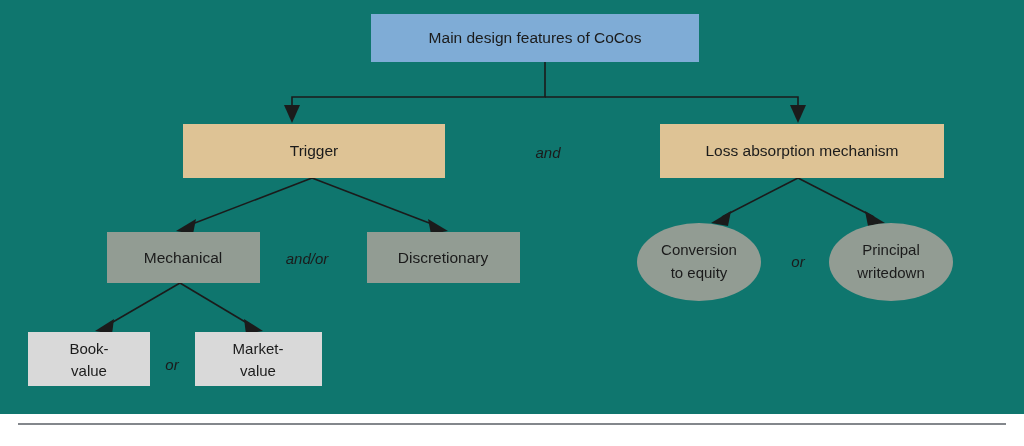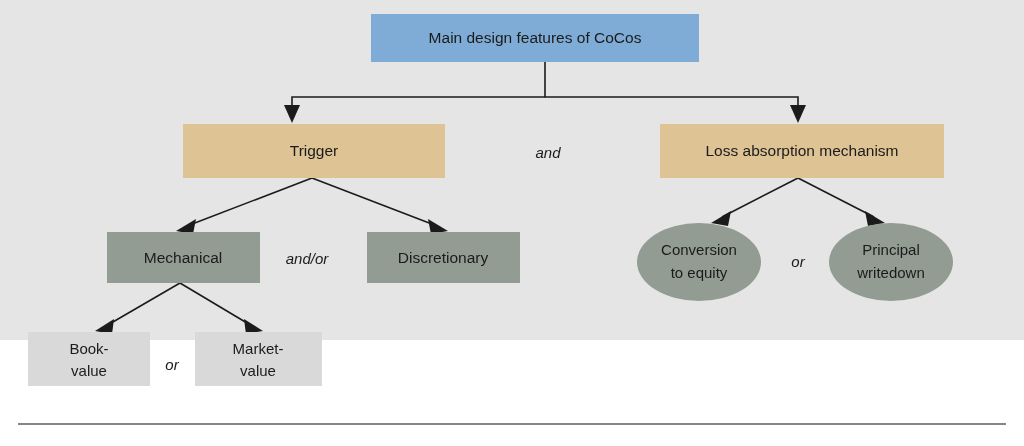--- a/index.html
+++ b/index.html
@@ -9,22 +9,22 @@
   }
   body {
     width: 1024px;
     height: 446px;
     font-family: "Liberation Sans", sans-serif;
     overflow: hidden;
   }
   #diagram-root {
     position: relative;
     width: 1024px;
-    height: 340px;
-    background: #e5e5e5;
+    height: 414px;
+    background: #0f766e;
   }
   svg.diagram-svg {
     position: absolute;
     top: 0;
     left: 0;
     width: 1024px;
     height: 446px;
   }
   .node-label {
     font-family: "Liberation Sans", sans-serif;

